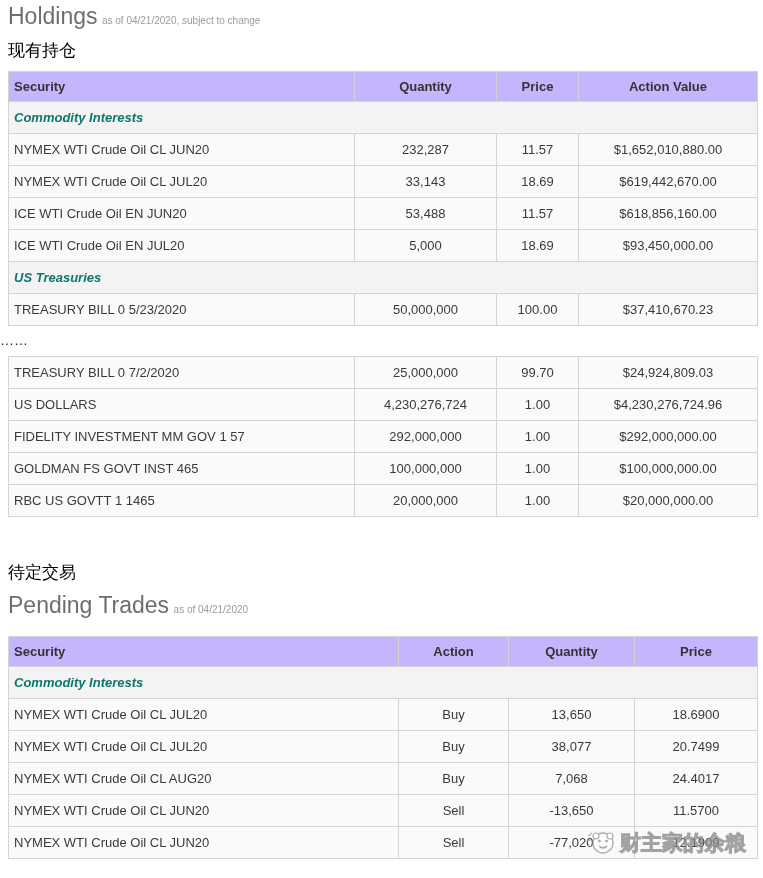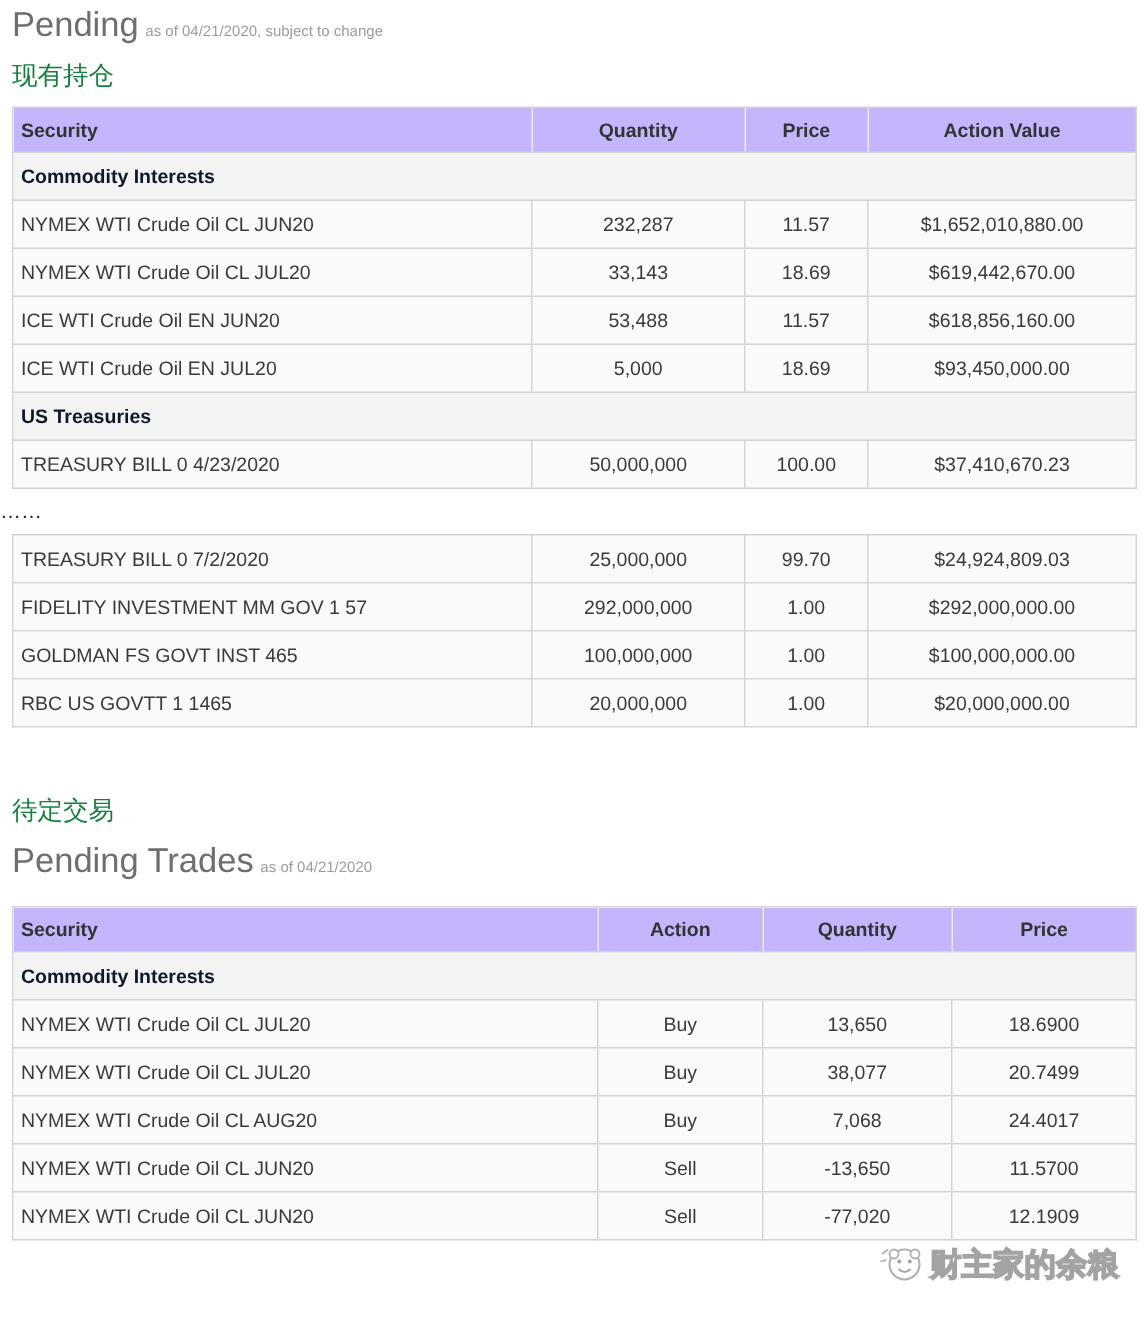--- a/index.html
+++ b/index.html
@@ -8,21 +8,21 @@
     width: 763px; height: 878px;
     background: #ffffff;
     font-family: "Liberation Sans", "DejaVu Sans", sans-serif;
     position: relative;
     overflow: hidden;
     color: #3a3a3a;
   }
   .title-line { margin: 3px 0 0 8px; white-space: nowrap; }
   .h1 { font-size: 23px; color: #6e6e6e; font-weight: 400; letter-spacing: 0; }
   .asof { font-size: 10px; color: #9b9b9b; font-weight: 400; }
-  .zh-title { font-size: 17px; color: #15803d; margin: 9px 0 0 8px; }
+  .zh-title { font-size: 17px; color: #000000; margin: 9px 0 0 8px; }
 
   table.grid {
     border-collapse: collapse;
     table-layout: fixed;
     width: 749px;
     margin-left: 8px;
     font-size: 13px;
     color: #3a3a3a;
   }
   .grid th, .grid td {
@@ -36,24 +36,25 @@
   .grid th {
     background: #c4b5fd;
     color: #333333;
     font-weight: bold;
     font-size: 13px;
   }
   .grid th.sec, .grid td.sec { text-align: left; padding-left: 5px; }
   .grid td { padding-top: 7px; padding-bottom: 7px; background: #fbfafb; }
   .grid tr.section td {
     background: #f4f3f4;
-    color: #0f172a;
+    color: #0f766e;
     font-weight: bold;
     text-align: left;
     padding-left: 5px;
+    font-style: italic;
   }
   .tbl-holdings-1 { margin-top: 9px; }
   .ellipsis { margin: 5px 0 7px 0; font-size: 14px; color: #222; line-height: 18px; }
   .zh-pending { margin-top: 44px; }
   .pending-title { margin-top: 8px; }
   .tbl-pending { margin-top: 17px; }
 
   .watermark {
     position: absolute;
     left: 586px; top: 829px;
@@ -70,21 +71,21 @@
     text-shadow: 0 0 1px #aaaaaa;
     white-space: nowrap;
   }
 </style>
 </head>
 <body>
 
 <div>
 
   <div class="title-line">
-    <span class="h1">Pending</span>
+    <span class="h1">Holdings</span>
     <span class="asof">as of 04/21/2020, subject to change</span>
   </div>
   <div class="zh-title">现有持仓</div>
 
   <table class="grid tbl-holdings-1">
     <colgroup>
         <col style="width:346px">
         <col style="width:142px">
         <col style="width:82px">
         <col style="width:179px">
@@ -122,21 +123,21 @@
       <tr>
         <td class="sec">ICE WTI Crude Oil EN JUL20</td>
         <td>5,000</td>
         <td>18.69</td>
         <td>$93,450,000.00</td>
       </tr>
       <tr class="section">
         <td colspan="4">US Treasuries</td>
       </tr>
       <tr>
-        <td class="sec">TREASURY BILL 0 4/23/2020</td>
+        <td class="sec">TREASURY BILL 0 5/23/2020</td>
         <td>50,000,000</td>
         <td>100.00</td>
         <td>$37,410,670.23</td>
       </tr>
     </tbody>
   </table>
 
   <div class="ellipsis">……</div>
 
   <table class="grid">
@@ -145,20 +146,26 @@
         <col style="width:142px">
         <col style="width:82px">
         <col style="width:179px">
       </colgroup>
     <tbody>
       <tr>
         <td class="sec">TREASURY BILL 0 7/2/2020</td>
         <td>25,000,000</td>
         <td>99.70</td>
         <td>$24,924,809.03</td>
+      </tr>
+      <tr>
+        <td class="sec">US DOLLARS</td>
+        <td>4,230,276,724</td>
+        <td>1.00</td>
+        <td>$4,230,276,724.96</td>
       </tr>
       <tr>
         <td class="sec">FIDELITY INVESTMENT MM GOV 1 57</td>
         <td>292,000,000</td>
         <td>1.00</td>
         <td>$292,000,000.00</td>
       </tr>
       <tr>
         <td class="sec">GOLDMAN FS GOVT INST 465</td>
         <td>100,000,000</td>

